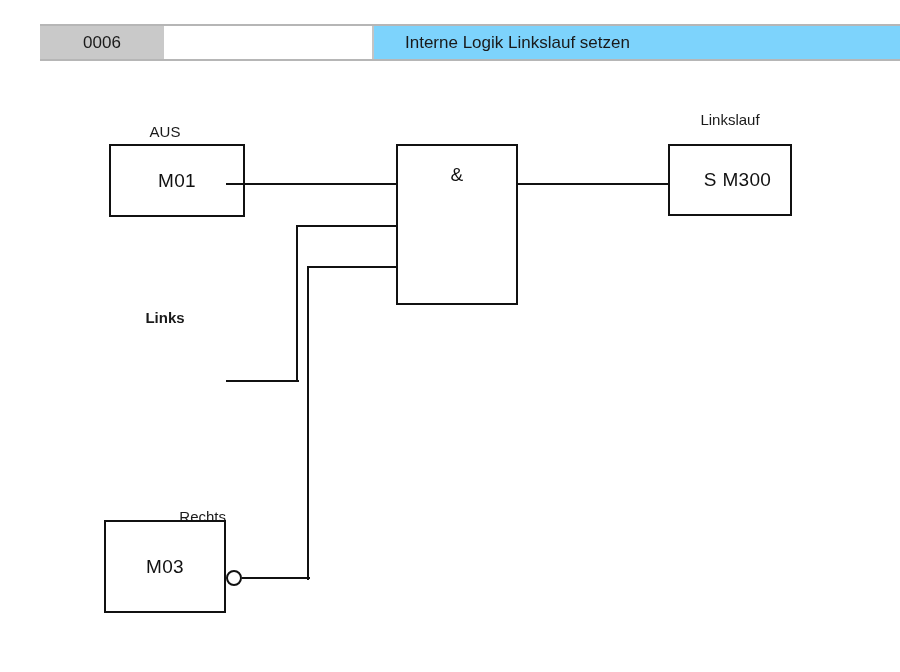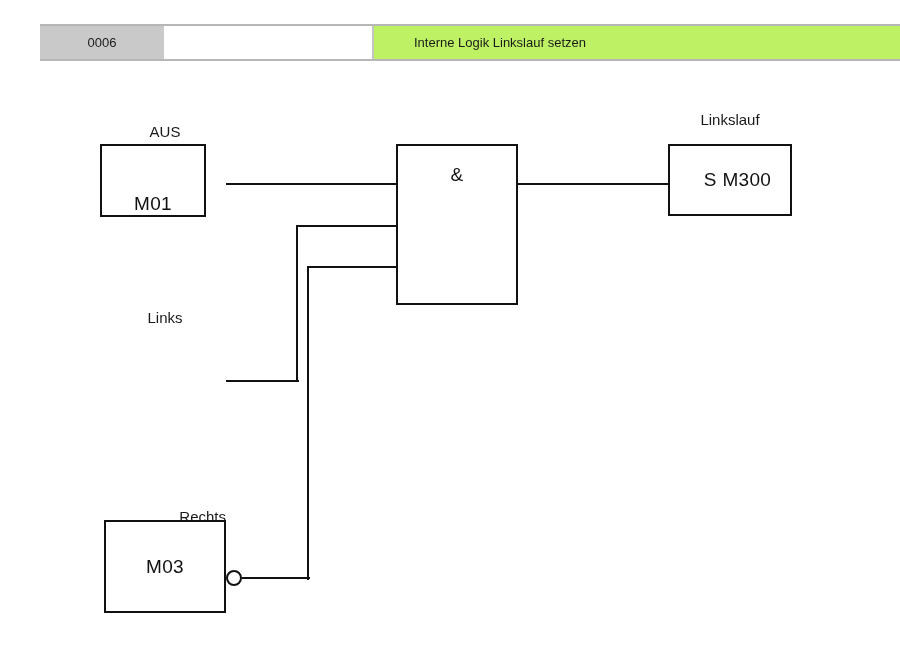--- a/index.html
+++ b/index.html
@@ -28,39 +28,39 @@
     border-bottom: 2px solid #b6b6b6;
     box-sizing: border-box;
     display: flex;
     align-items: stretch;
     background: #ffffff;
   }
   #header-row .cell {
     display: flex;
     align-items: center;
     box-sizing: border-box;
-    font-size: 13px;
+    font-size: 17px;
     line-height: 1;
     white-space: nowrap;
   }
   .cell-id {
     width: 124px;
     background: #c9c9c9;
     justify-content: center;
     color: #1a1a1a;
   }
   .cell-blank {
     width: 210px;
     background: #ffffff;
     border-right: 2px solid #c4c4c4;
   }
   .cell-title {
     flex: 1;
-    background: #bef264;
-    padding-left: 40px;
+    background: #7dd3fc;
+    padding-left: 31px;
     color: #1a1a1a;
   }
 
   
   #diagram {
     position: absolute;
     left: 0;
     top: 0;
     width: 900px;
     height: 672px;
@@ -118,25 +118,25 @@
 
 <div id="header-row">
   <div class="cell cell-id">0006</div>
   <div class="cell cell-blank"></div>
   <div class="cell cell-title">Interne Logik Linkslauf setzen</div>
 </div>
 
 <div id="diagram">
 
   <div class="toplabel" style="left:104px; top:111px; width:122px;margin-top:12px;">AUS</div>
-  <div class="blk" style="left:100px; top:144px; width:106px; height:73px;align-items:flex-end;">
+  <div class="blk" style="left:109px; top:144px; width:136px; height:73px;">
     <span>M01</span>
   </div>
 
-  <div class="toplabel" style="left:104px; top:309px; width:122px;">Links</div>
+  <div class="toplabel" style="left:104px; top:309px; width:122px;font-weight:bold;">Links</div>
 
   <div class="toplabel" style="left:104px; top:508px; width:122px;text-align:right;">Rechts</div>
   <div class="blk" style="left:104px; top:520px; width:122px; height:93px;align-items:center;">
     <span>M03</span>
   </div>
 
   <div class="blk gate" style="left:396px; top:144px; width:122px; height:161px;">
     <span>&amp;</span>
   </div>
 

